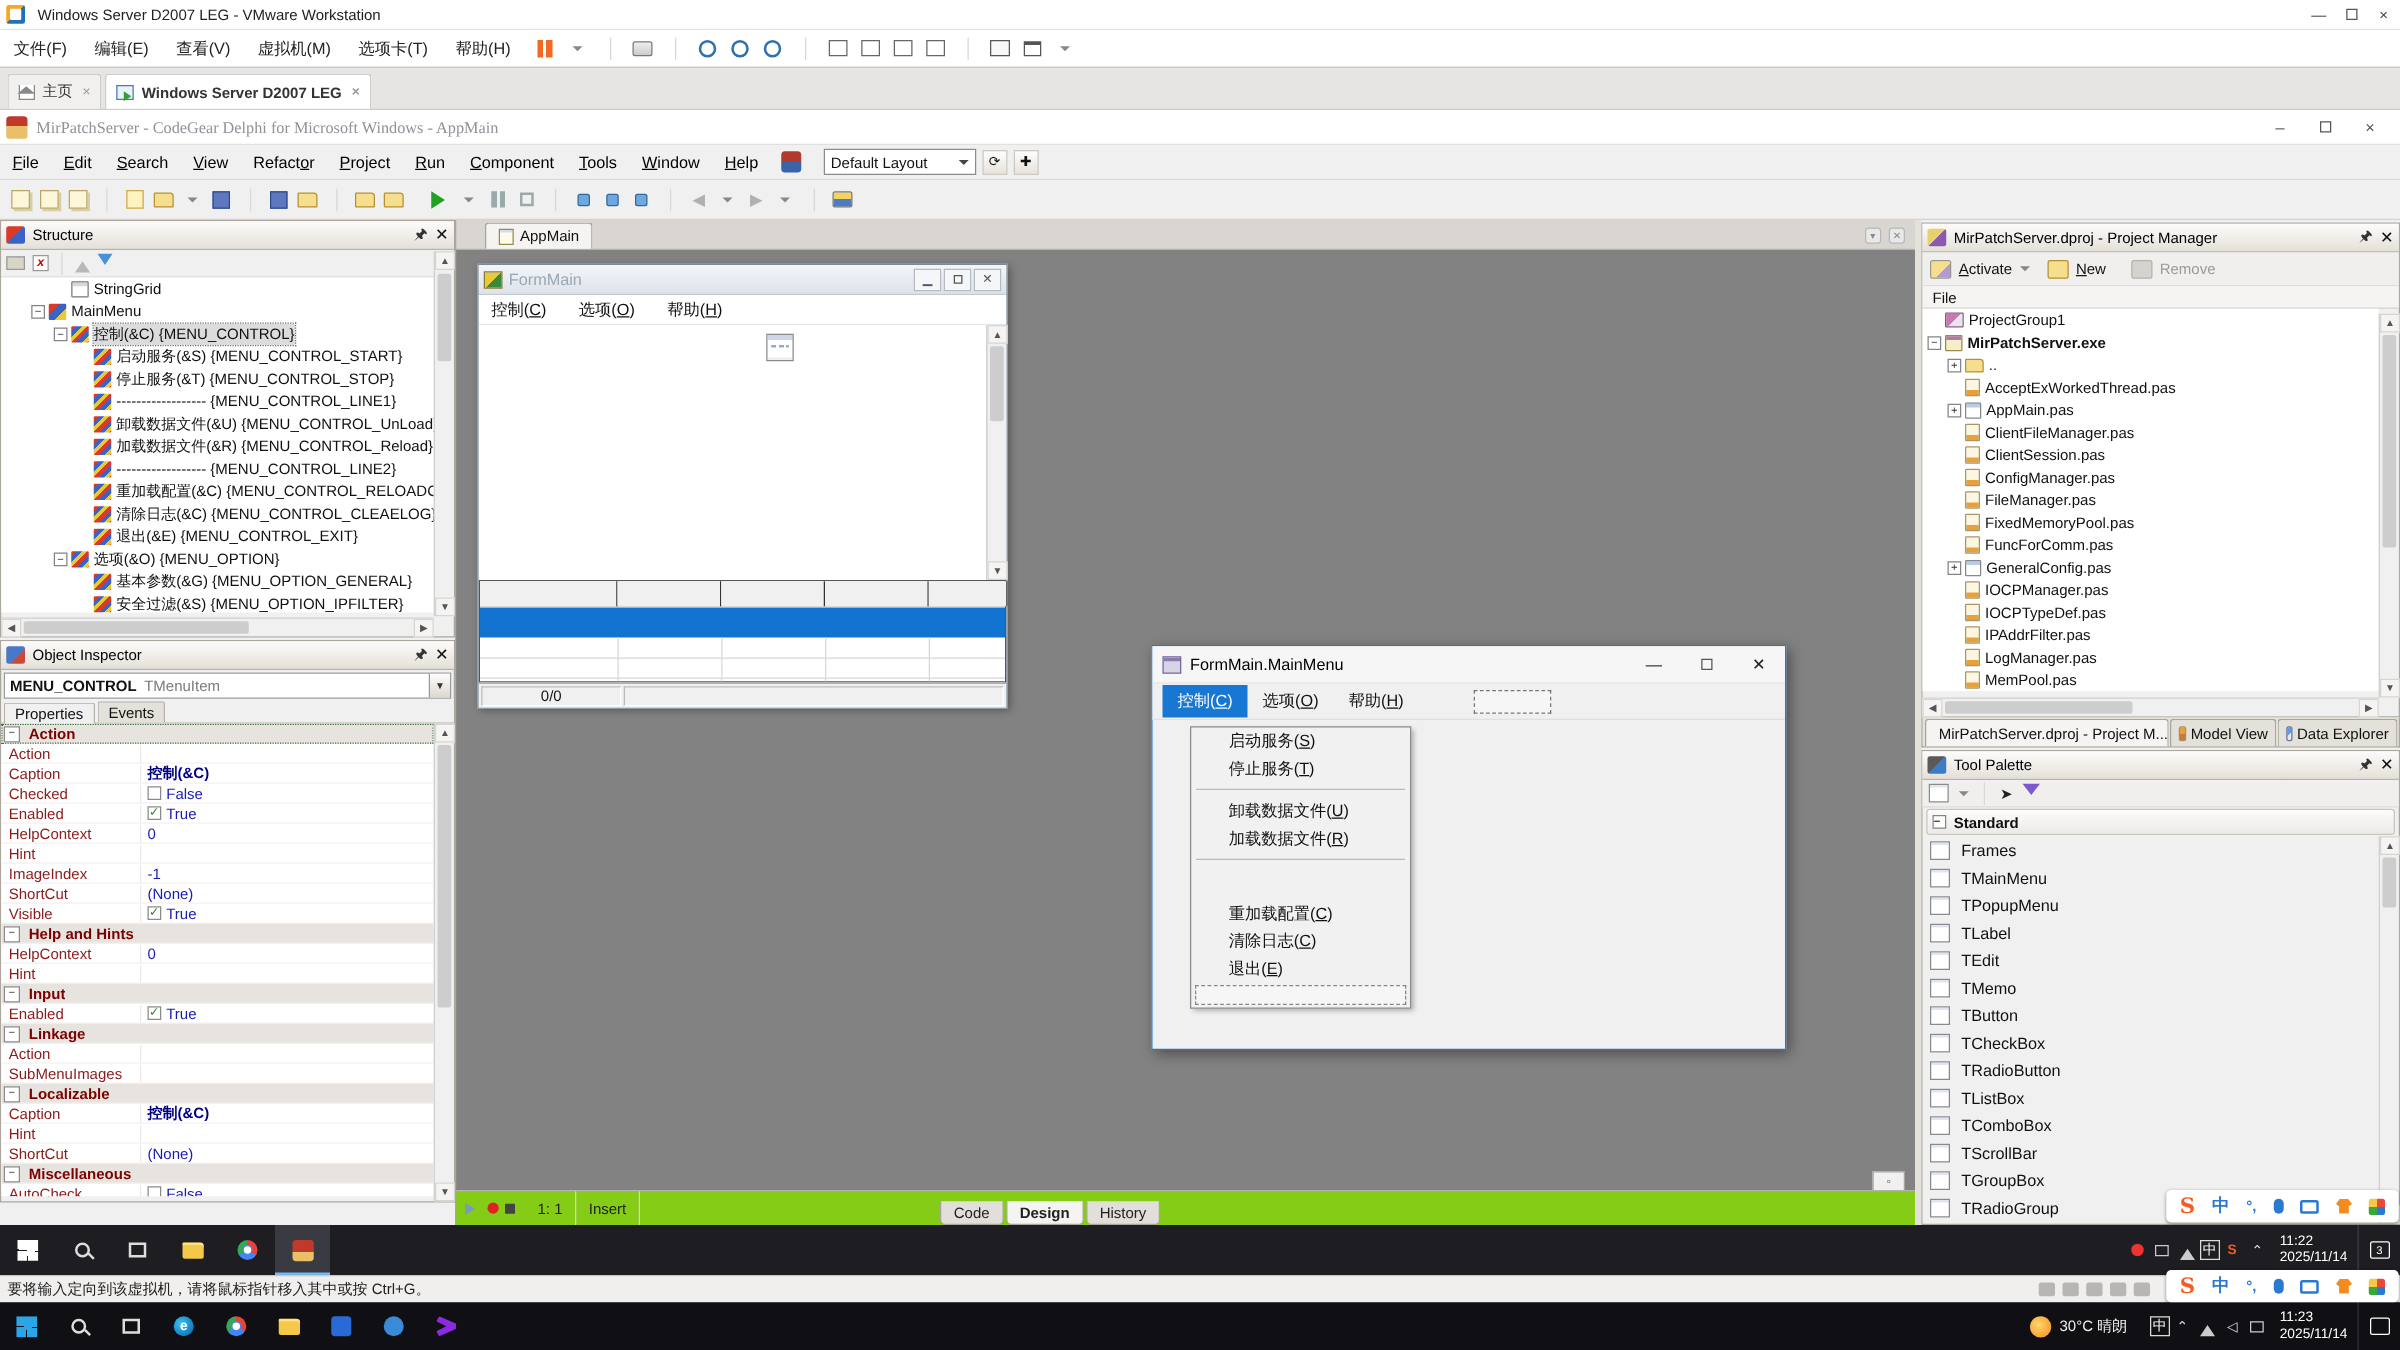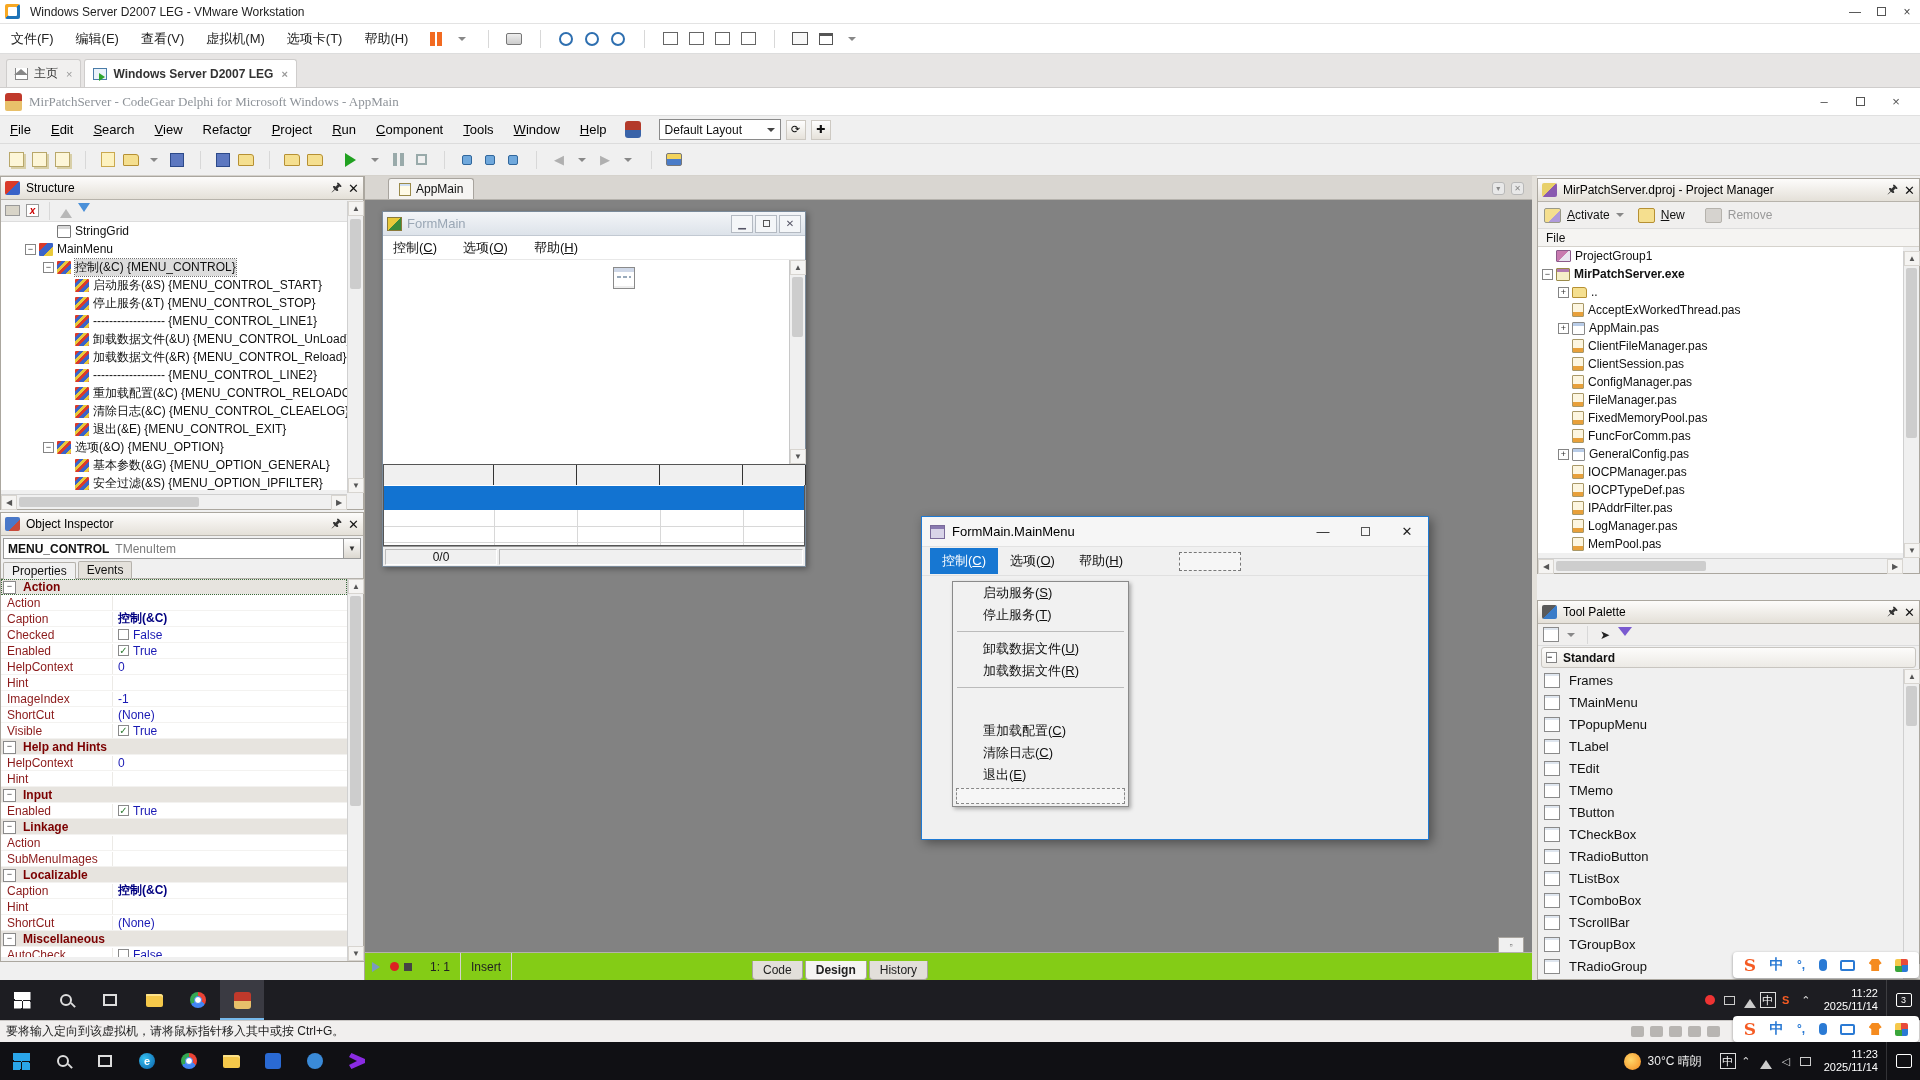--- a/index.html
+++ b/index.html
@@ -220,21 +220,21 @@
   .g-chrome{width:16px;height:16px;border-radius:50%;background:conic-gradient(#ea4335 0 33%,#4285f4 0 66%,#34a853 0);position:relative;}
   .g-chrome:after{content:"";position:absolute;inset:4px;background:#fff;border:1px solid #4285f4;border-radius:50%;}
   .g-delphi{width:17px;height:17px;border-radius:3px;background:linear-gradient(#c0392b 55%,#e8c06a 55%);}
   .g-edge{width:16px;height:16px;border-radius:50%;background:radial-gradient(circle at 35% 35%,#35c1f1,#0a5fa8);color:#fff;font-size:11px;font-weight:bold;text-align:center;line-height:16px;}
   .g-appblue{width:16px;height:16px;background:#2a6ad4;border-radius:3px;}
   .g-appteal{width:16px;height:16px;background:#3a8ad8;border-radius:50%;}
   .g-vs{width:16px;height:16px;background:#8a2be2;clip-path:polygon(0 25%,50% 50%,0 75%,15% 100%,100% 62%,100% 38%,15% 0);}
   .tray{margin-left:auto;display:flex;align-items:center;height:100%;}
   .tray-ic{width:20px;height:18px;display:flex;align-items:center;justify-content:center;color:#ddd;font-size:11px;}
   .tray-zh{border:1px solid #ddd;width:16px;height:16px;font-size:11px;color:#fff;text-align:center;line-height:15px;}
-  .clock{text-align:right;font-size:11px;color:#fff;line-height:13px;padding:0 8px;}
+  .clock{text-align:left;font-size:11px;color:#fff;line-height:13px;padding:0 8px;}
   .notif{width:34px;height:100%;display:flex;align-items:center;justify-content:center;color:#fff;font-size:11px;border-left:1px solid rgba(255,255,255,.15);position:relative;}
   .notif .bubble{width:16px;height:14px;border:1px solid #fff;border-radius:2px;display:flex;align-items:center;justify-content:center;font-size:9px;}
   .vmw-statusbar{left:0;top:1020px;width:1920px;height:22px;background:#f1efee;border-top:1px solid #cac7c5;display:flex;align-items:center;padding-left:6px;font-size:12px;color:#222;}
   .dev-ics{margin-left:auto;display:flex;gap:6px;margin-right:200px;}
   .dev-ic{width:13px;height:11px;background:#b8b5b2;border-radius:2px;}
   .host-taskbar{left:0;top:1042px;width:1920px;height:38px;background:#101014;display:flex;align-items:center;}
   .host-taskbar .tb-item{width:42px;height:38px;}
   .weather{display:flex;align-items:center;gap:7px;color:#eee;font-size:12px;margin-left:auto;}
   .sun{width:17px;height:17px;border-radius:50%;background:radial-gradient(circle at 40% 40%,#ffd76a,#f58b1f);}
   .host-tray{display:flex;align-items:center;height:100%;margin-left:18px;}
@@ -961,20 +961,35 @@
         <span class="sb-thumb" style="left:2px;top:17px;width:11px;height:170px"></span>
         <span class="sb-btn" style="bottom:0;left:0">▼</span>
       </div>
       <div class="scroll-h" style="left:0;right:16px;bottom:0">
         <span class="sb-btn" style="left:0;top:0">◀</span>
         <span class="sb-thumb" style="left:18px;top:2px;height:10px;width:150px"></span>
         <span class="sb-btn" style="right:0;top:0">▶</span>
       </div>
     </div>
 
+    <div class="abs pm-tabs" style="left:1537px;top:486px;width:383px;height:24px">
+
+    <span class="pm-tab active">
+          <span class="pmt-icon icon-pm pmt-pm"></span>
+          <span>MirPatchServer.dproj - Project M...</span>
+        </span>
+        <span class="pm-tab">
+          <span class="pmt-icon icon-model pmt-model"></span>
+          <span>Model View</span>
+        </span>
+        <span class="pm-tab">
+          <span class="pmt-icon icon-data pmt-data"></span>
+          <span>Data Explorer</span>
+        </span>
+      </div>
 
     <div class="abs panel" style="left:1537px;top:512px;width:383px;height:380px">
       <div class="p-header">
         <span class="p-hicon hi-tp"></span>
         <span>Tool Palette</span>
         <span class="p-tools">
           <span class="pin">🖈</span>
           <span class="p-close">✕</span>
         </span>
       </div>

